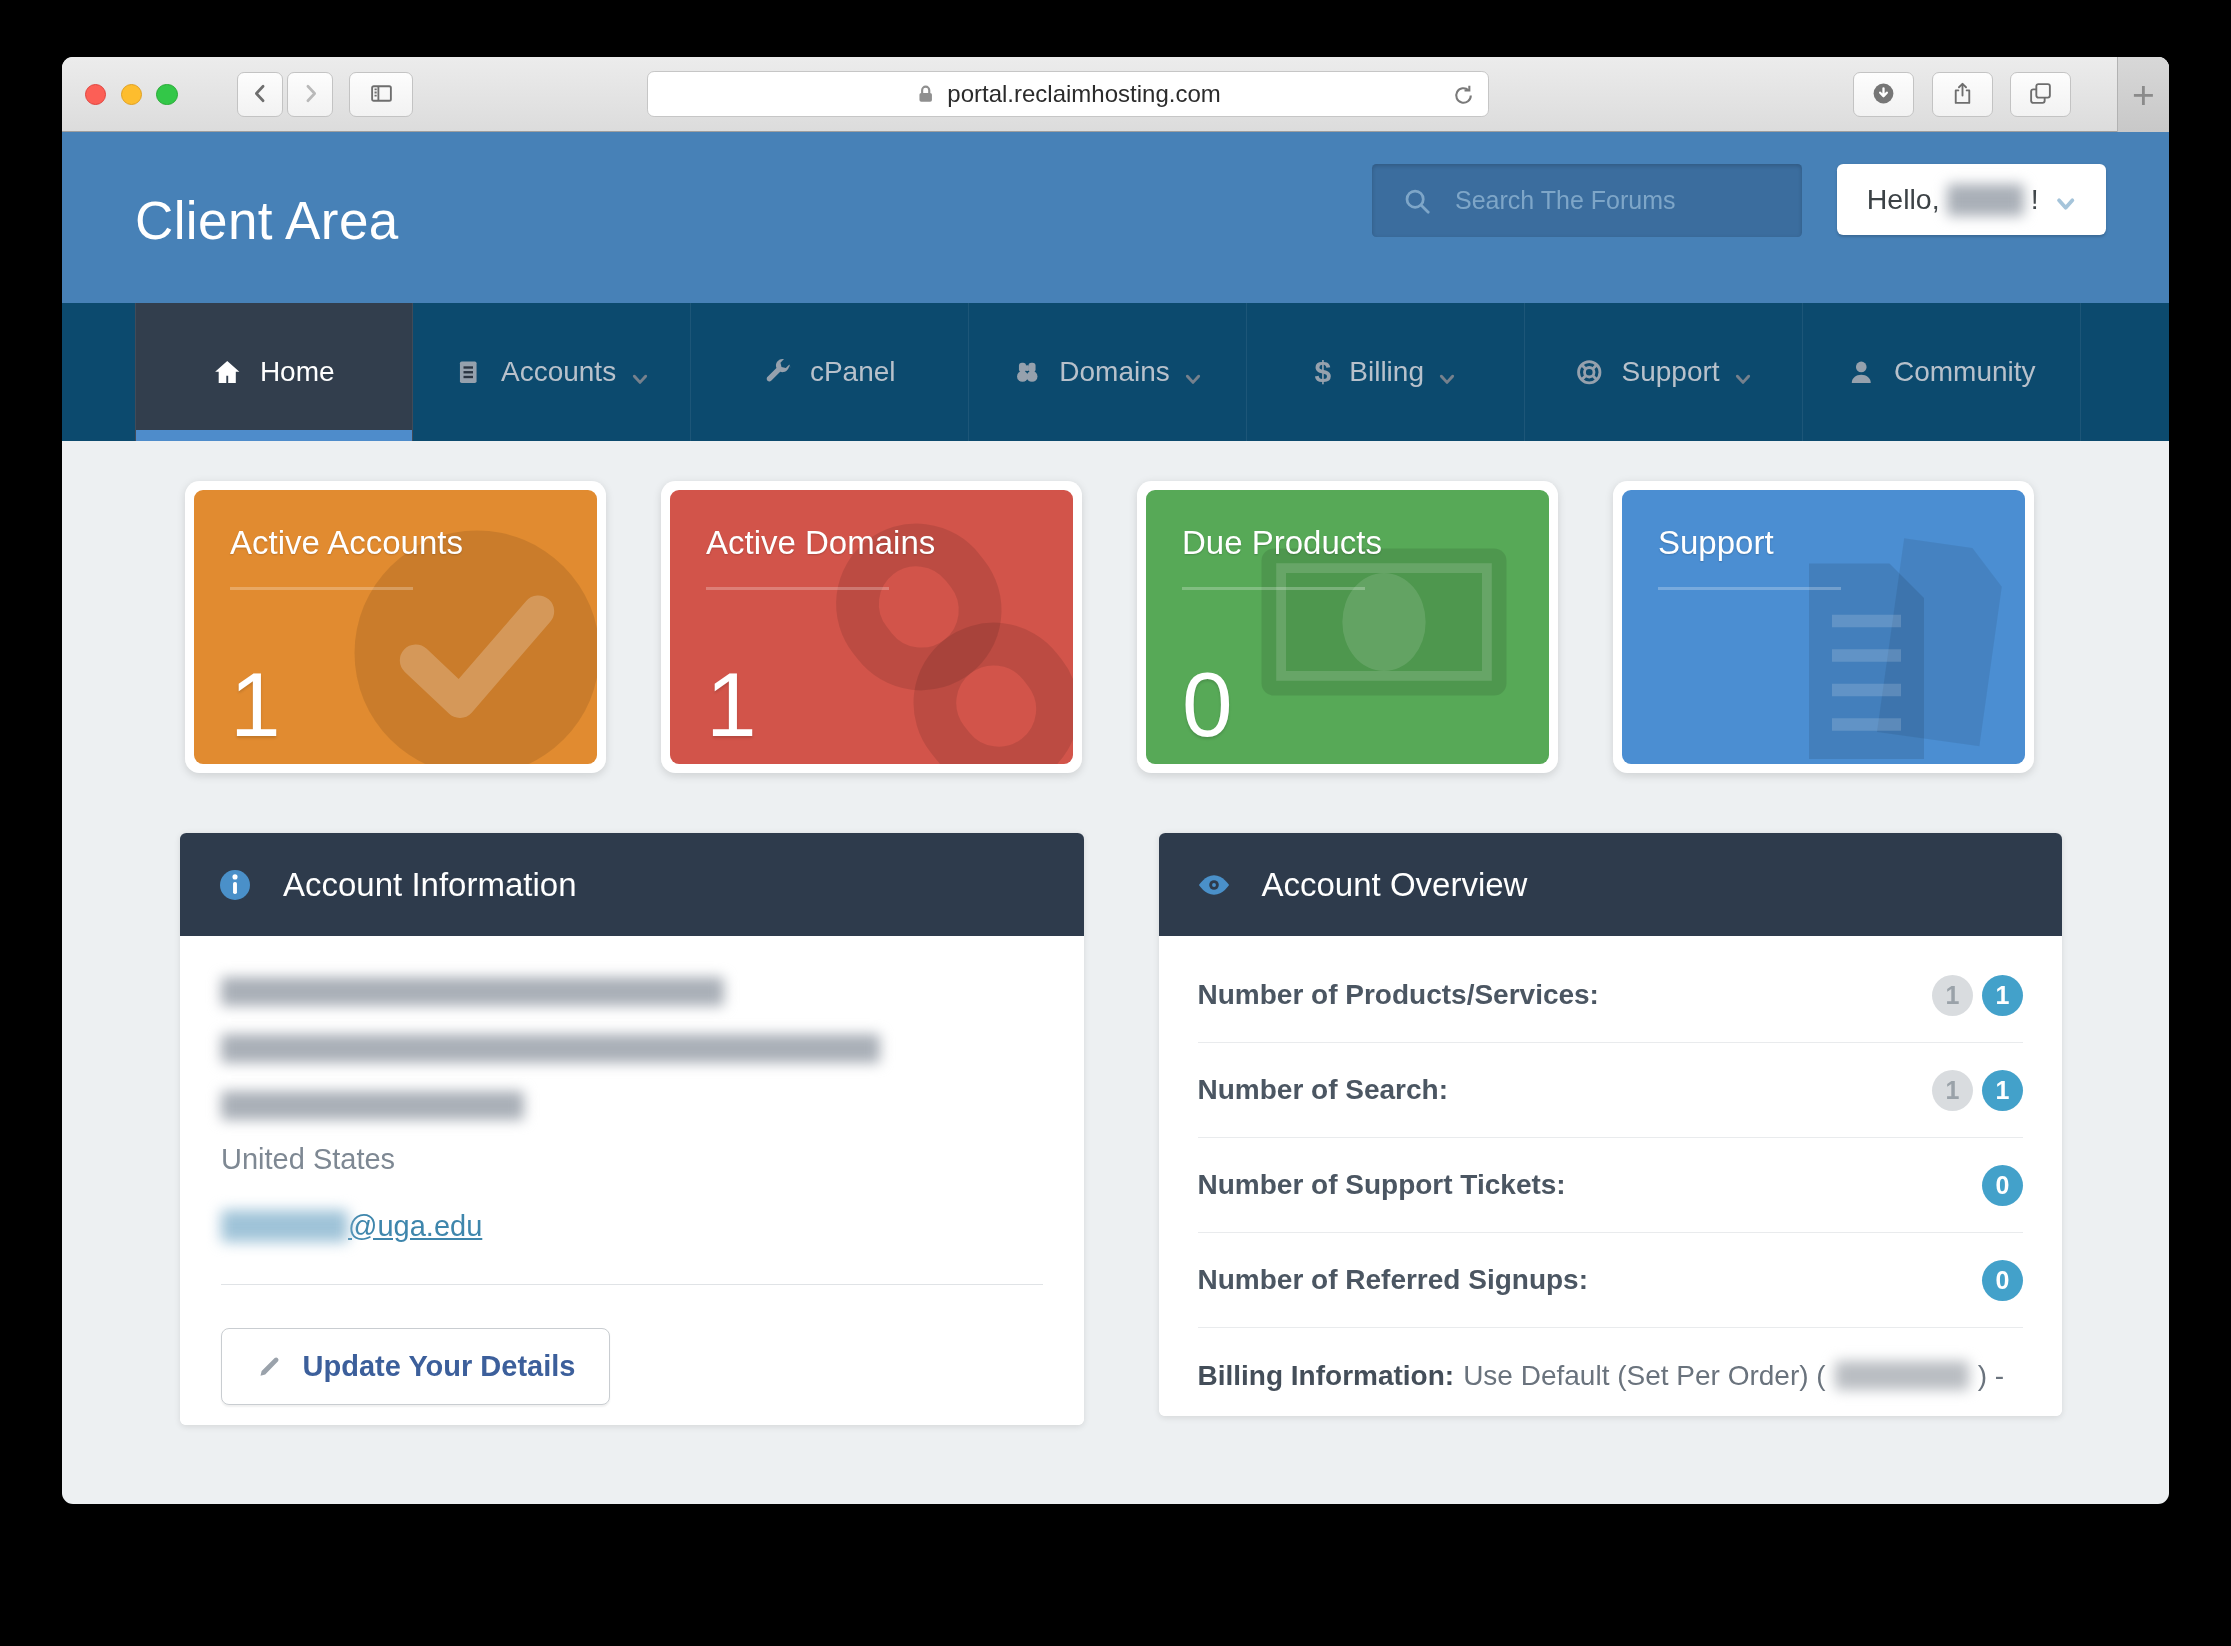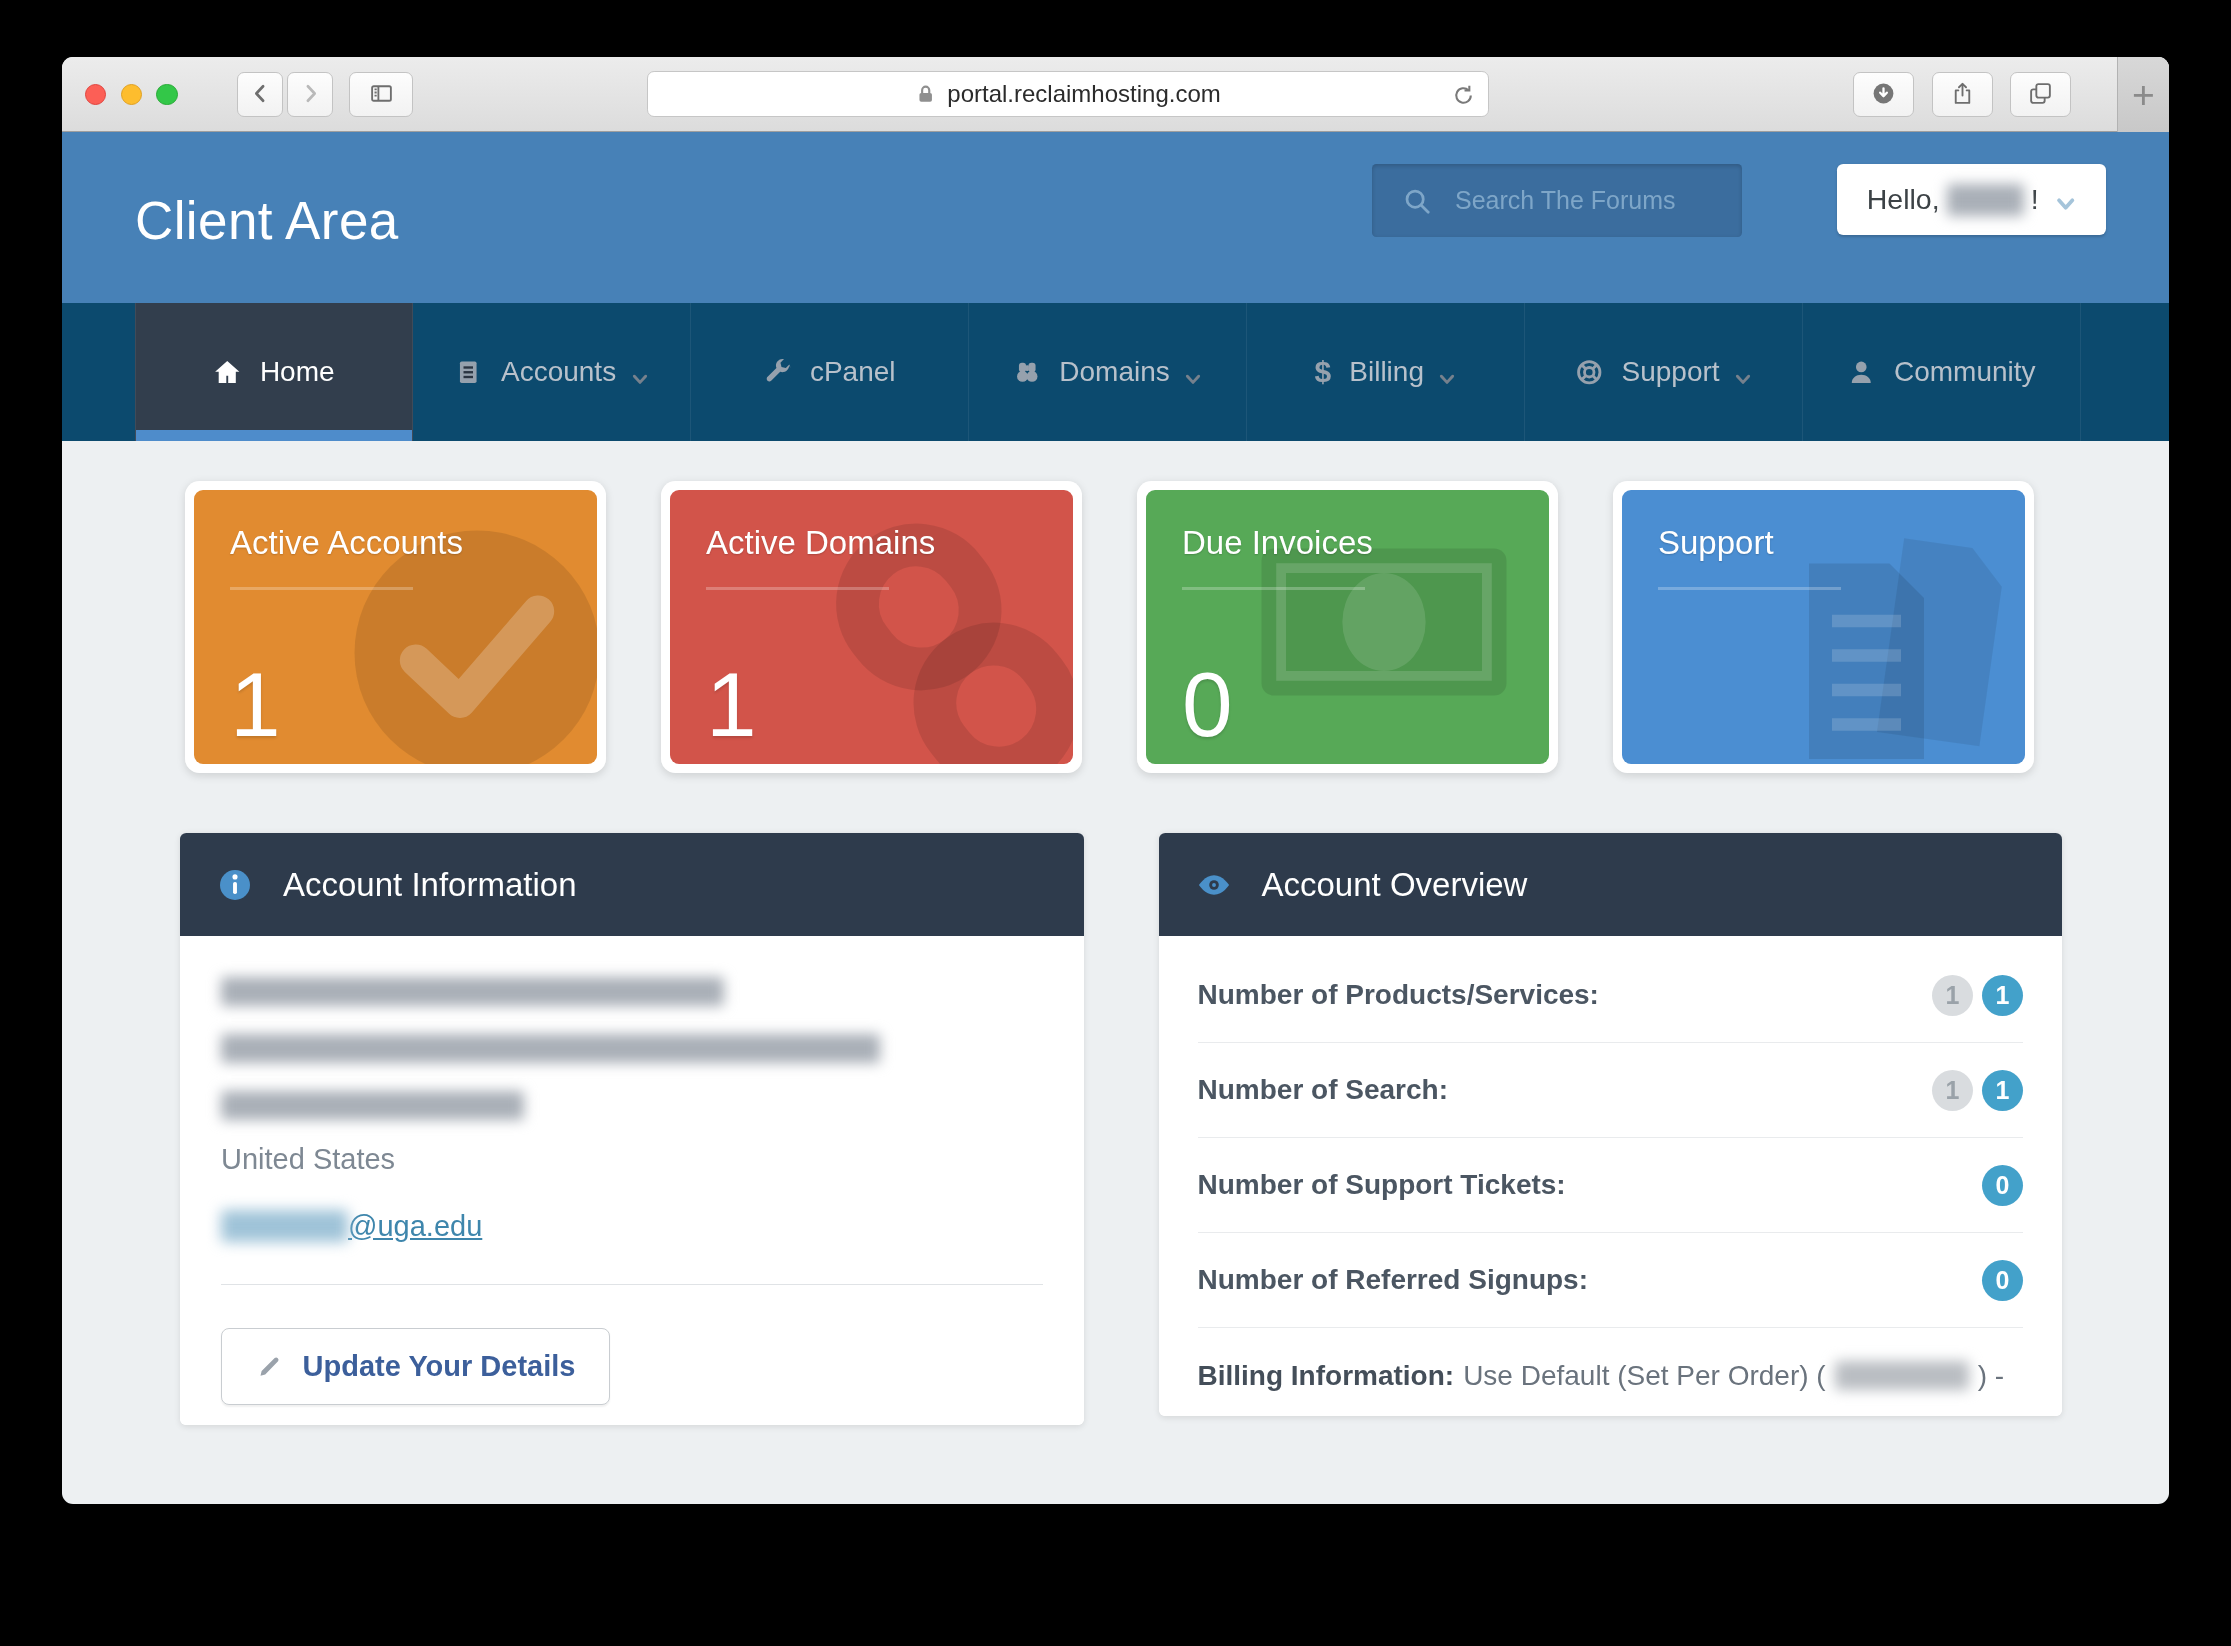--- a/index.html
+++ b/index.html
@@ -35,21 +35,21 @@
   .b-tabs { left:1948px; width:61px; }
   .newtab-strip { position:absolute; right:0; top:0; width:52px; height:75px;
                   background:linear-gradient(#d8d8d8,#c8c8c8); border-left:0.9px solid #b2b2b2;
                   display:flex; align-items:center; justify-content:center;
                   font-size:39px; color:#8b8b8b; font-weight:300; }
 
   
   .site-header { position:relative; height:171px; background:#4781b7; }
   .site-title { position:absolute; left:73px; top:50%; transform:translateY(-46%);
                 color:#fff; font-size:53px; font-weight:300; letter-spacing:0.4px; }
-  .forum-search { position:absolute; left:1310px; top:32px; width:370px; height:73px;
+  .forum-search { position:absolute; left:1310px; top:32px; width:430px; height:73px;
                   background:#3b6d9e; border-radius:4.5px; box-shadow:inset 0 1.8px 4.5px rgba(0,0,0,.18);
                   display:flex; align-items:center; padding-left:30px; gap:23px; color:#7ea6c8; }
   .forum-search svg { width:30px; height:30px; }
   .forum-search .ph { font-size:25px; }
   .greeting-btn { position:absolute; left:1775px; top:32px; width:269px; height:71px;
                   background:#fff; border-radius:6.2px; box-shadow:0 1.8px 2.7px rgba(0,0,0,.18);
                   display:flex; align-items:center; justify-content:center; gap:7.1px;
                   font-size:28.5px; color:#3c4246; }
   .greeting-btn .chev { width:21.4px; height:21.4px; color:#a5c4da; margin-left:9px; }
 
@@ -314,21 +314,21 @@
             <svg class="watermark" style="right:-45px;bottom:-53px;width:321px;height:321px;" viewBox="0 0 24 24">
                 <g transform="rotate(-38 12 12)" stroke="rgba(0,0,0,0.10)" stroke-width="3.2" fill="none">
                   <rect x="7.6" y="2.6" width="8.8" height="9.4" rx="4.4"></rect>
                   <rect x="7.6" y="12" width="8.8" height="9.4" rx="4.4"></rect>
                 </g>
               </svg>
           </div>
         </div>
         <div class="card-frame">
           <div class="card card-green">
-            <div class="card-title">Due Invoices</div>
+            <div class="card-title">Due Products</div>
             <div class="card-divider"></div>
             <div class="card-number">0</div>
             <svg class="watermark" style="right:18px;bottom:-5.3px;width:294px;height:294px;" viewBox="0 0 24 24">
                 <rect x="2" y="6" width="20" height="12" rx="1" fill="rgba(0,0,0,0.10)"></rect>
                 <rect x="3.6" y="7.6" width="16.8" height="8.8" fill="none" stroke="rgba(255,255,255,0.14)" stroke-width="0.8"></rect>
                 <ellipse cx="12" cy="12" rx="3.4" ry="4" fill="rgba(255,255,255,0.12)"></ellipse>
               </svg>
           </div>
         </div>
         <div class="card-frame">

